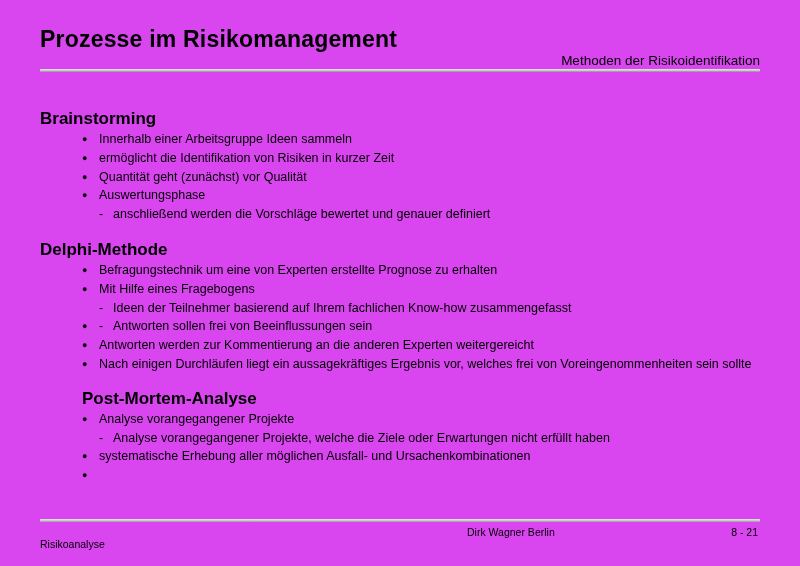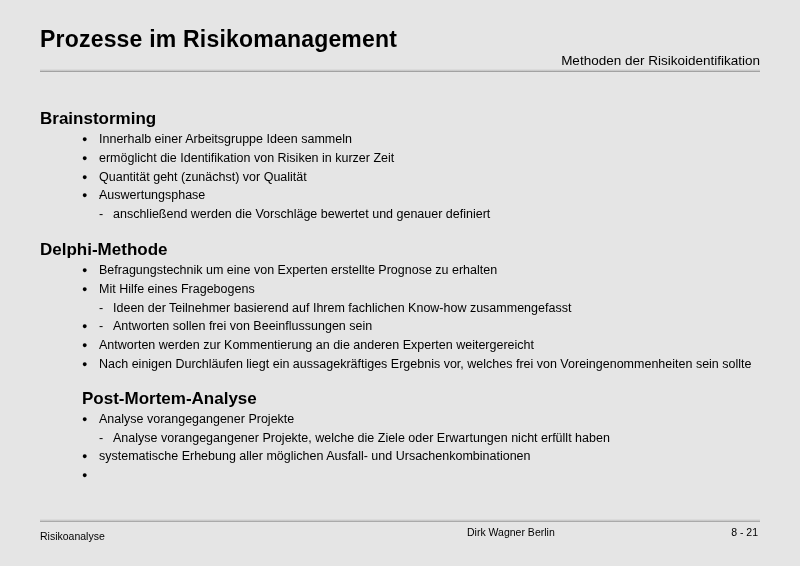--- a/index.html
+++ b/index.html
@@ -1,21 +1,21 @@
 <!DOCTYPE html>
 <html><head>
 <meta charset="utf-8">
 <style>
   * { margin: 0; padding: 0; box-sizing: border-box; }
   html, body { background: #ffffff; }
   .page {
     position: relative;
     width: 800px;
     height: 566px;
-    background: #e5e5e5;
+    background: #d946ef;
     color: #000000;
     font-family: "Liberation Sans", "DejaVu Sans", sans-serif;
     overflow: hidden;
   }
   .content {
     position: absolute;
     left: 40px;
     right: 40px;
     top: 0;
   }
@@ -75,21 +75,21 @@
   }
   .footer-text {
     position: absolute;
     left: 40px;
     width: 720px;
     top: 526px;
     height: 14px;
     font-size: 10.5px;
     line-height: 12px;
   }
-  .footer-left { position: absolute; left: 0; top: 4px; }
+  .footer-left { position: absolute; left: 0; top: 12px; }
   .footer-center { position: absolute; left: 427px; top: 0; }
   .footer-right { position: absolute; right: 2px; top: 0; }
 </style>
 </head>
 <body>
 
 <div class="page">
   <div class="content">
 
     <h1 class="title">Prozesse im Risikomanagement</h1>

